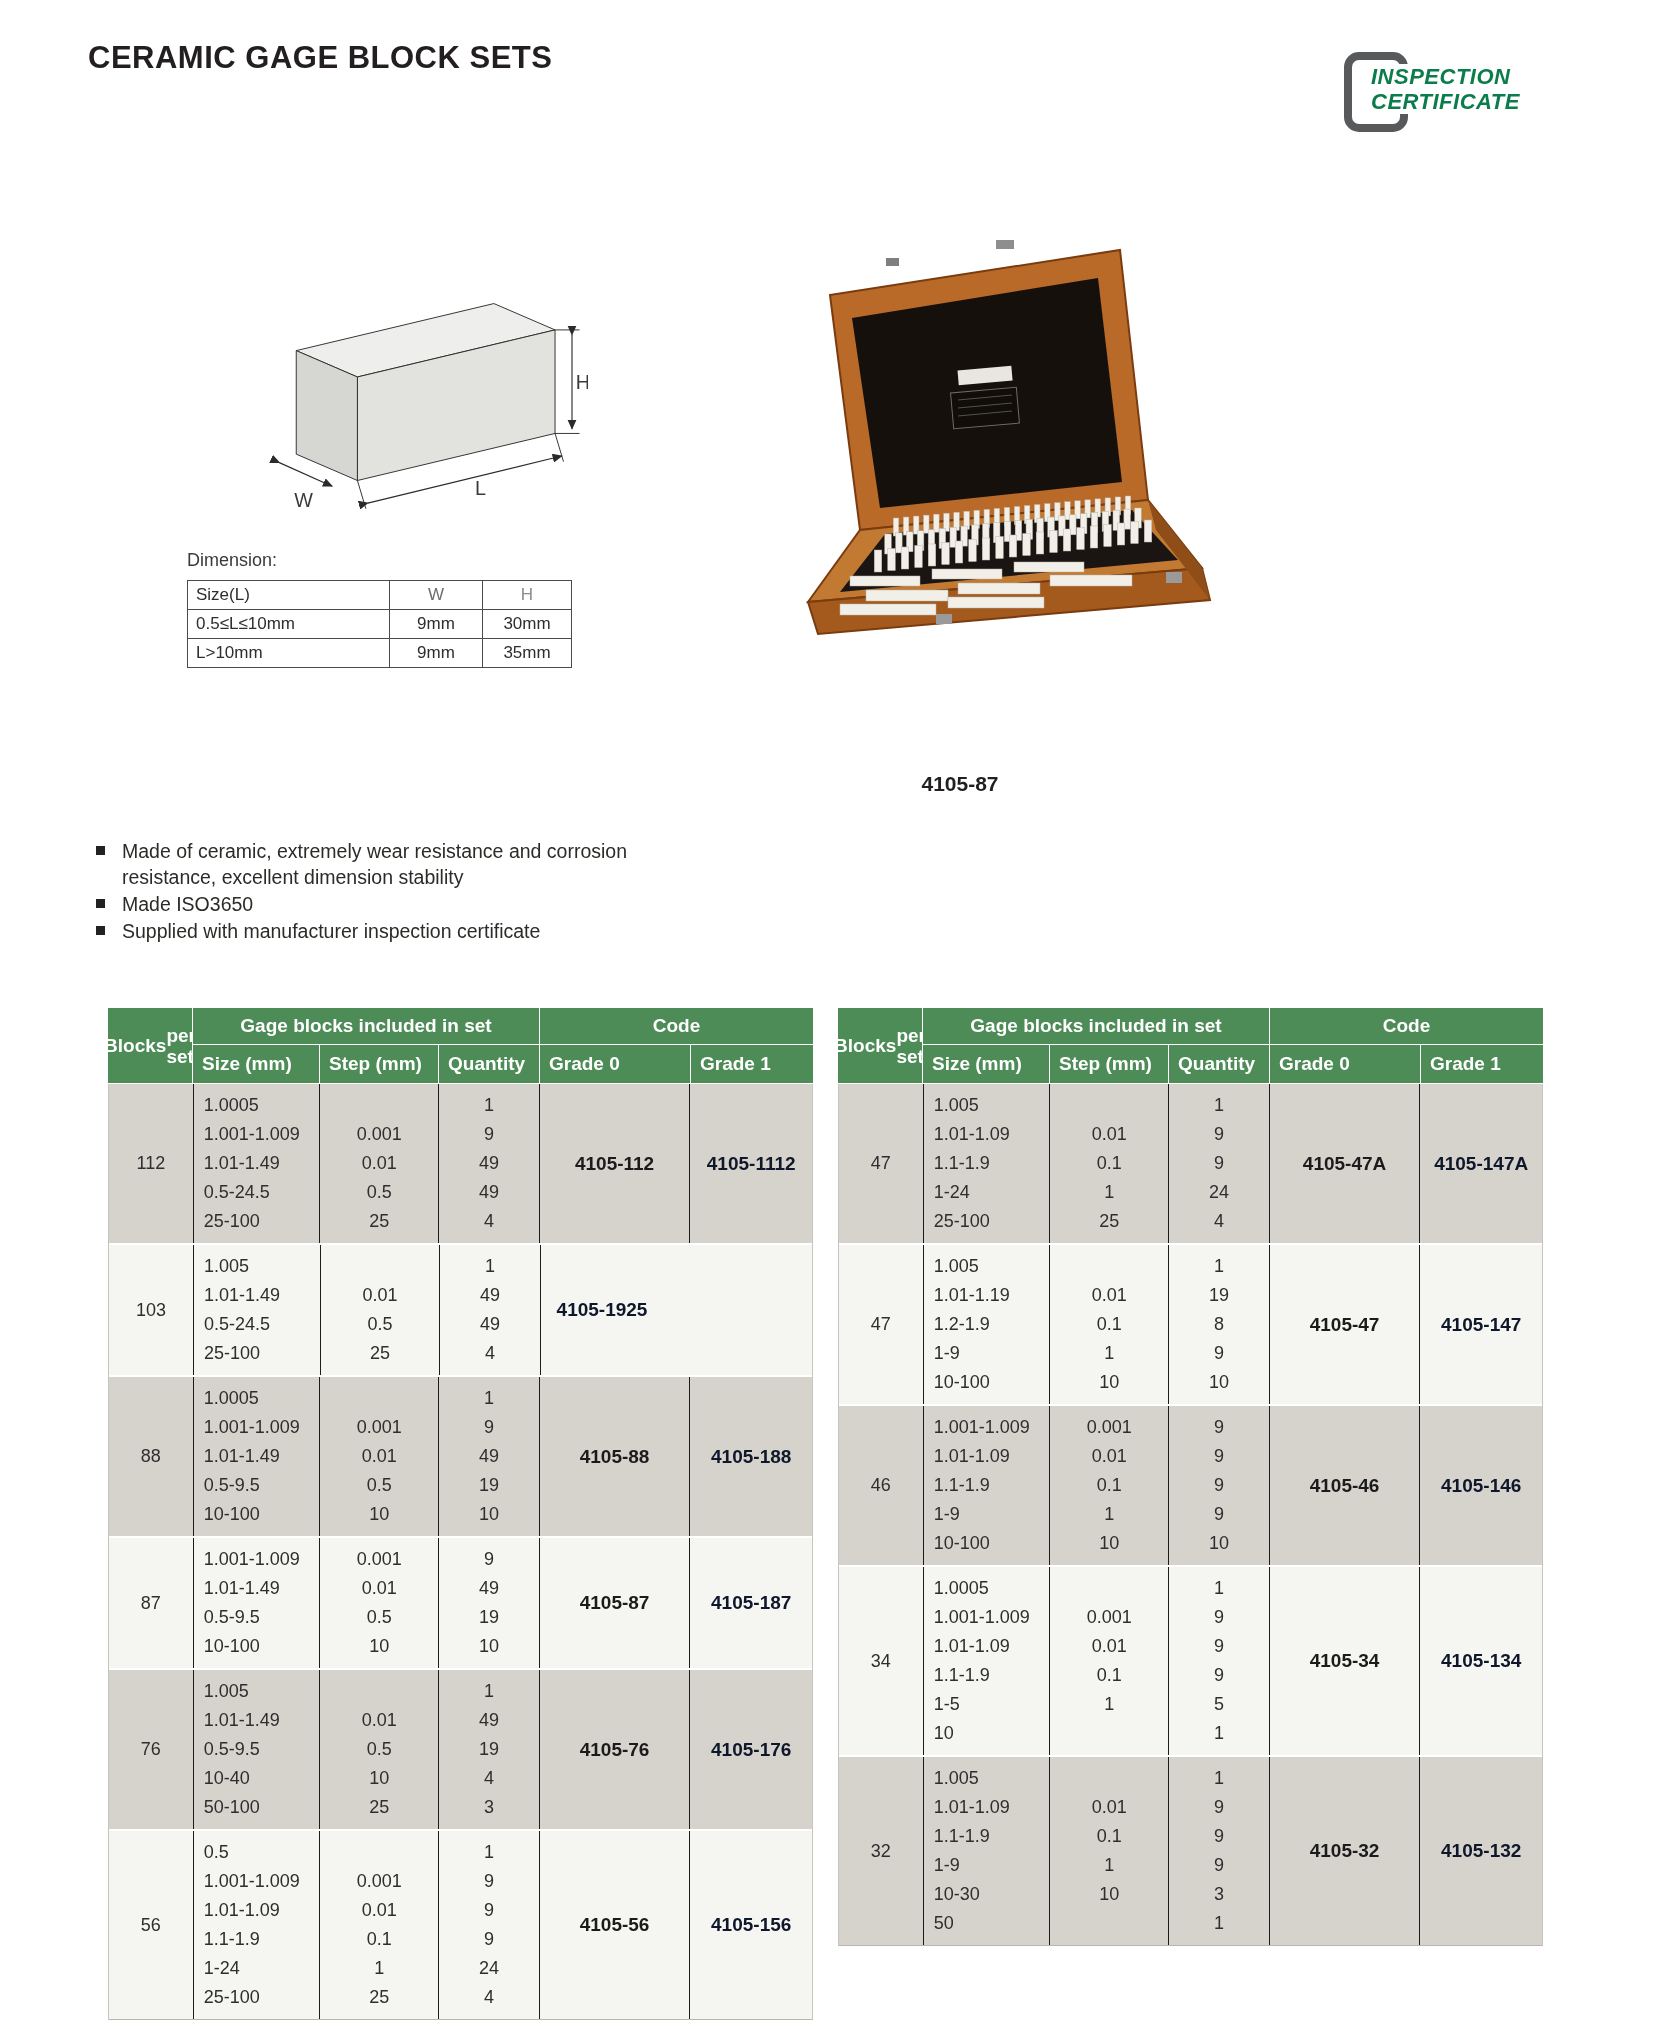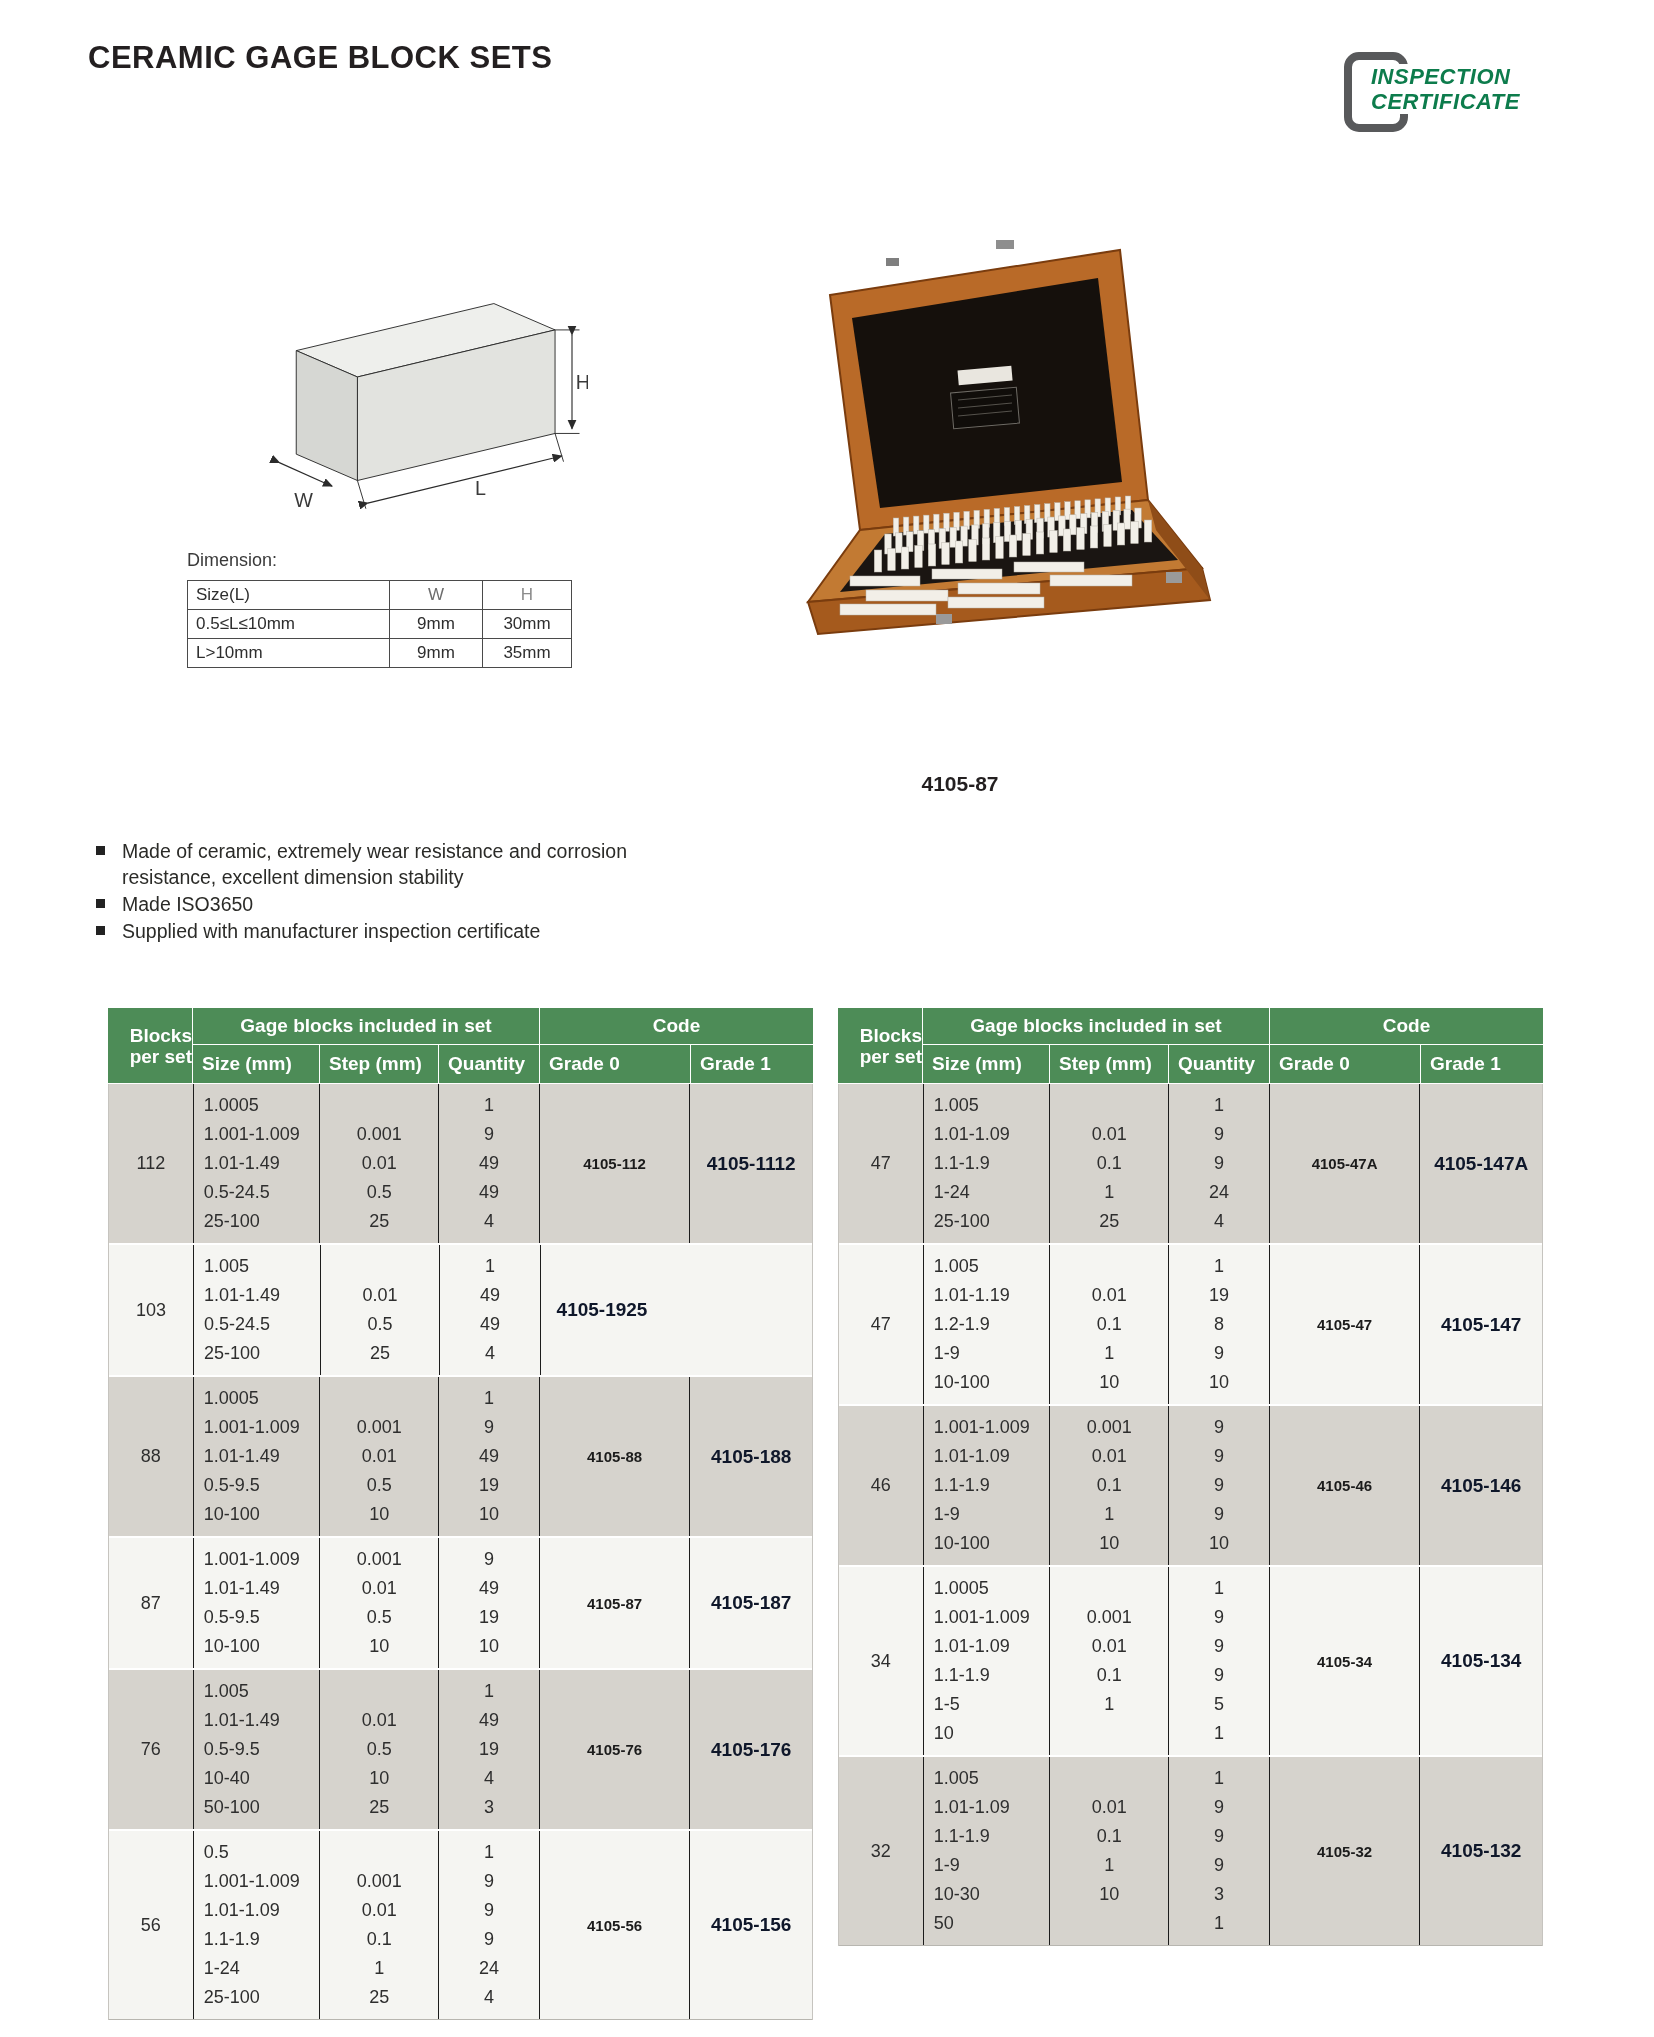--- a/index.html
+++ b/index.html
@@ -47,42 +47,42 @@
   
   .spec-table{position:absolute;top:1008px;width:705px;}
   .spec-left{left:108px;}
   .spec-right{left:838px;}
   .spec-header{display:grid;grid-template-columns:84px 126px 118px 100px 150px 122px;
                grid-template-rows:36px 38px;gap:1px;background:#fff;}
   .hc{background:#4d8c57;color:#fff;font-weight:bold;font-size:19px;
       display:flex;align-items:center;}
   .hc-center{justify-content:center;}
   .hc-left{padding-left:9px;}
-  .hc-blocks{grid-row:1/3;grid-column:1;flex-direction:column;justify-content:center;line-height:21px;align-items:flex-end;}
+  .hc-blocks{grid-row:1/3;grid-column:1;justify-content:center;line-height:21px;}
   .hc-span3{grid-column:2/5;grid-row:1;}
   .hc-span2{grid-column:5/7;grid-row:1;}
   .hc-r2c2{grid-column:2;grid-row:2;}
   .hc-r2c3{grid-column:3;grid-row:2;}
   .hc-r2c4{grid-column:4;grid-row:2;}
   .hc-r2c5{grid-column:5;grid-row:2;}
   .hc-r2c6{grid-column:6;grid-row:2;}
 
   .spec-body{margin-top:1px;border-left:1px solid #c6c4bf;border-right:1px solid #c6c4bf;}
   .sgroup{display:flex;border-bottom:2px solid #fff;}
   .sgroup:last-child{border-bottom:1px solid #b8b6b0;}
   .sgroup.dark{background:#d6d3cd;}
   .sgroup.light{background:#f5f5f2;}
   .scell{box-sizing:border-box;}
   .scell + .scell{border-left:1px solid #1c1c1c;}
   .c-blocks{width:84px;display:flex;align-items:center;justify-content:center;font-size:18px;color:#2e2e2e;}
   .c-size{width:127px;padding:7px 0;}
   .c-step{width:119px;padding:7px 0;}
   .c-qty{width:101px;padding:7px 0;}
   .c-g0{width:151px;display:flex;align-items:center;justify-content:center;
-        font-size:15px;font-weight:bold;color:#1b1b1b;}
+        font-size:19px;font-weight:bold;color:#1b1b1b;}
   .c-g1{width:123px;display:flex;align-items:center;justify-content:center;
         font-size:19px;font-weight:bold;color:#0f172a;}
   .ln{height:29px;line-height:29px;font-size:18px;color:#2e2e2e;}
   .ln-size{text-align:left;padding-left:10px;}
   .ln-step{text-align:center;}
   .ln-qty{text-align:center;}
 </style>
 </head>
 <body>
 

